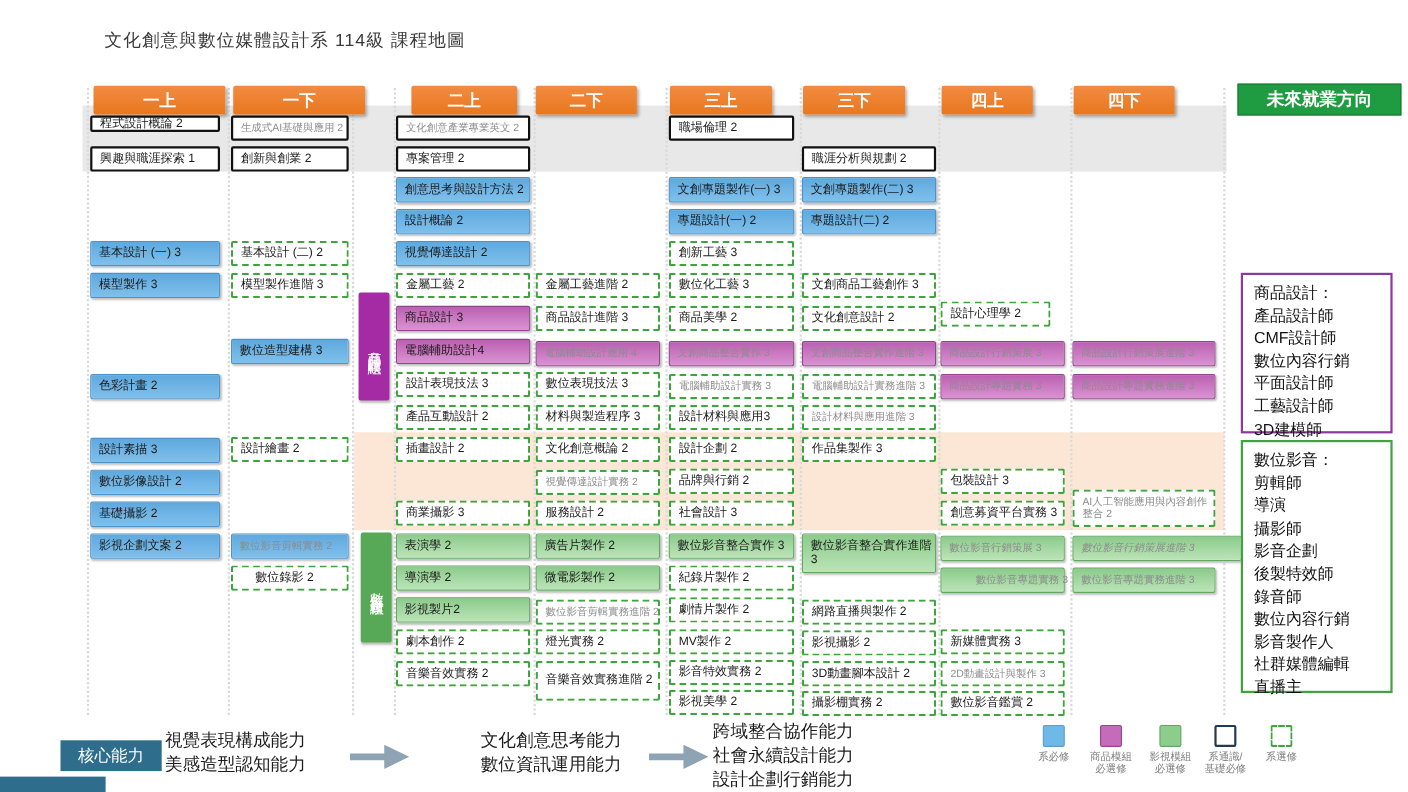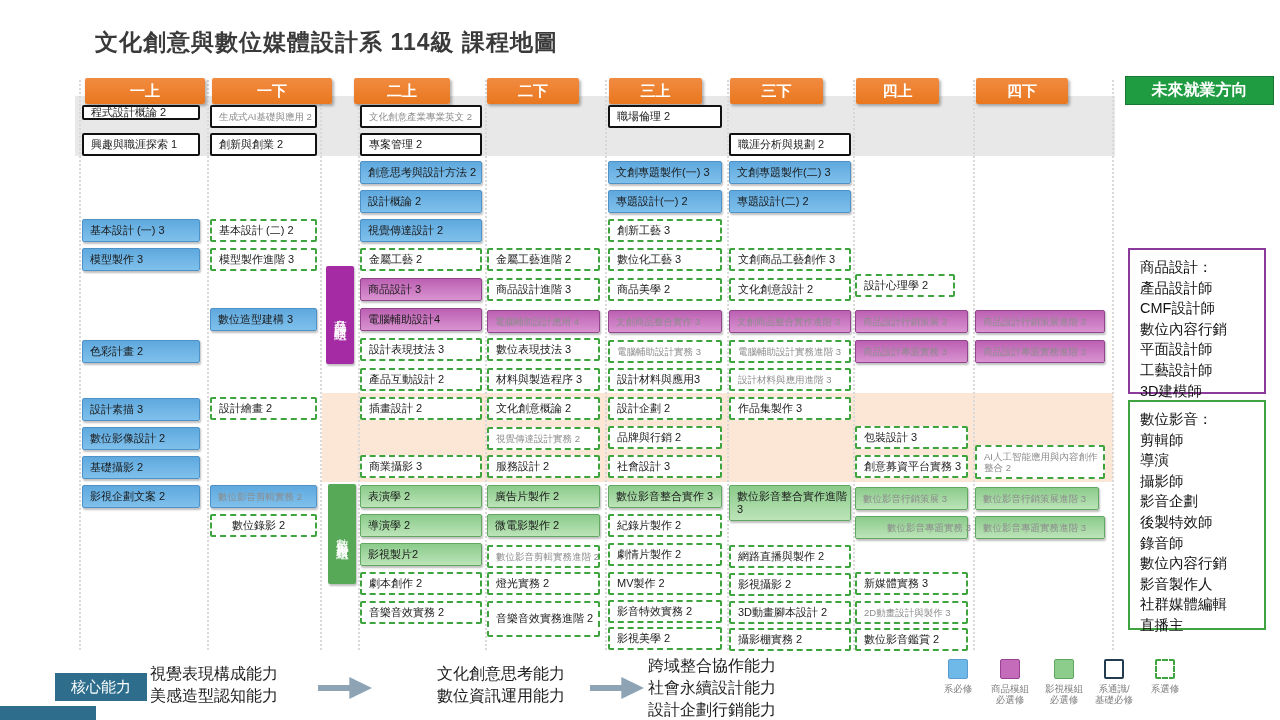--- a/index.html
+++ b/index.html
@@ -1,20 +1,20 @@
 <!DOCTYPE html>
 <html><head>
 <meta charset="utf-8">
 <style>
   html,body{margin:0;padding:0;background:#fff;}
   #stage{
     position:relative;width:1280px;height:720px;background:#fff;overflow:hidden;
     font-family:"Liberation Sans","DejaVu Sans",sans-serif;
   }
-  .title{position:absolute;left:95px;top:27px;font-size:23px;font-weight:700;color:#3a3a3a;letter-spacing:1px;text-align:center;}
+  .title{position:absolute;left:95px;top:27px;font-size:16px;font-weight:400;color:#3a3a3a;letter-spacing:1px;text-align:center;}
   .band{position:absolute;}
   .band-gray{left:75px;top:96px;width:1040px;height:60px;background:#e9e8e8;}
   .band-peach{left:322px;top:393px;width:791px;height:89px;background:#fce7d6;}
   .sep{position:absolute;top:80px;height:570px;width:0;border-left:2px dotted #d9d9d9;}
   .header{
     position:absolute;top:78px;height:26px;display:flex;align-items:center;justify-content:center;
     background:linear-gradient(180deg,#f18b41,#e9771e);color:#fff;font-weight:bold;font-size:15px;
     border-radius:2px;box-shadow:1.5px 2px 3px rgba(0,0,0,.3);
   }
   .future{
@@ -69,21 +69,21 @@
     <div class="sep" style="left: 320px;"></div>
     <div class="sep" style="left: 358px;"></div>
     <div class="sep" style="left: 485px;"></div>
     <div class="sep" style="left: 605px;"></div>
     <div class="sep" style="left: 727px;"></div>
     <div class="sep" style="left: 853px;"></div>
     <div class="sep" style="left: 973px;"></div>
     <div class="sep" style="left: 1112px;"></div>
     <div class="header" style="left: 85px; width: 120px;">一上</div>
     <div class="header" style="left: 212px; width: 120px;">一下</div>
-    <div class="header" style="left: 354px; width: 96px;">二上</div>
+    <div class="header" style="left: 374px; width: 96px;">二上</div>
     <div class="header" style="left: 487px; width: 92px;">二下</div>
     <div class="header" style="left: 609px; width: 93px;">三上</div>
     <div class="header" style="left: 730px; width: 93px;">三下</div>
     <div class="header" style="left: 856px; width: 83px;">四上</div>
     <div class="header" style="left: 976px; width: 92px;">四下</div>
     <div class="module-label" style="background: rgb(164, 43, 163); left: 326px; top: 266px; width: 28px; height: 98px;">商品設計模組</div>
     <div class="module-label" style="background: rgb(87, 169, 87); left: 328px; top: 484px; width: 28px; height: 100px;">數位影音模組</div>
     <div class="course outline nowrap" style="left: 82px; top: 105px; width: 118px; height: 15px;">程式設計概論 2</div>
     <div class="course outline nowrap" style="left: 82px; top: 133px; width: 118px; height: 23px;">興趣與職涯探索 1</div>
     <div class="course blue nowrap" style="left: 82px; top: 219px; width: 118px; height: 23px;">基本設計 (一) 3</div>
@@ -169,21 +169,21 @@
     <div class="course dashed nowrap" style="left: 855px; top: 426px; width: 113px; height: 23px;">包裝設計 3</div>
     <div class="course dashed nowrap" style="left: 855px; top: 455px; width: 113px; height: 23px;">創意募資平台實務 3</div>
     <div class="course green muted nowrap" style="left: 855px; top: 487px; width: 113px; height: 23px;">數位影音行銷策展 3</div>
     <div class="course green muted nowrap" style="left: 855px; top: 516px; width: 113px; height: 23px; padding-left: 31px;">數位影音專題實務 3</div>
     <div class="course dashed nowrap" style="left: 855px; top: 572px; width: 113px; height: 23px;">新媒體實務 3</div>
     <div class="course dashed muted nowrap" style="left: 855px; top: 601px; width: 113px; height: 23px;">2D動畫設計與製作 3</div>
     <div class="course dashed nowrap" style="left: 855px; top: 628px; width: 113px; height: 23px;">數位影音鑑賞 2</div>
     <div class="course purple muted nowrap" style="left: 975px; top: 310px; width: 130px; height: 23px;">商品設計行銷策展進階 3</div>
     <div class="course purple muted nowrap" style="left: 975px; top: 340px; width: 130px; height: 23px;">商品設計專題實務進階 3</div>
     <div class="course dashed muted" style="left: 975px; top: 445px; width: 130px; height: 34px;">AI人工智能應用與內容創作整合 2</div>
-    <div class="course green muted nowrap" style="left: 975px; top: 487px; width: 124px; height: 23px;">數位影音行銷策展進階 3</div>
+    <div class="course green muted nowrap" style="left: 975px; top: 487px; width: 154px; height: 23px; font-style: italic;">數位影音行銷策展進階 3</div>
     <div class="course green muted nowrap" style="left: 975px; top: 516px; width: 130px; height: 23px;">數位影音專題實務進階 3</div>
     <div class="career-box" style="border-color: rgb(139, 58, 155); left: 1128px; top: 248px; width: 138px; height: 146px;">
       <div class="">商品設計：</div>
       <div class="">產品設計師</div>
       <div class="">CMF設計師</div>
       <div class="">數位內容行銷</div>
       <div class="">平面設計師</div>
       <div class="">工藝設計師</div>
       <div class="">3D建模師</div>
     </div>

